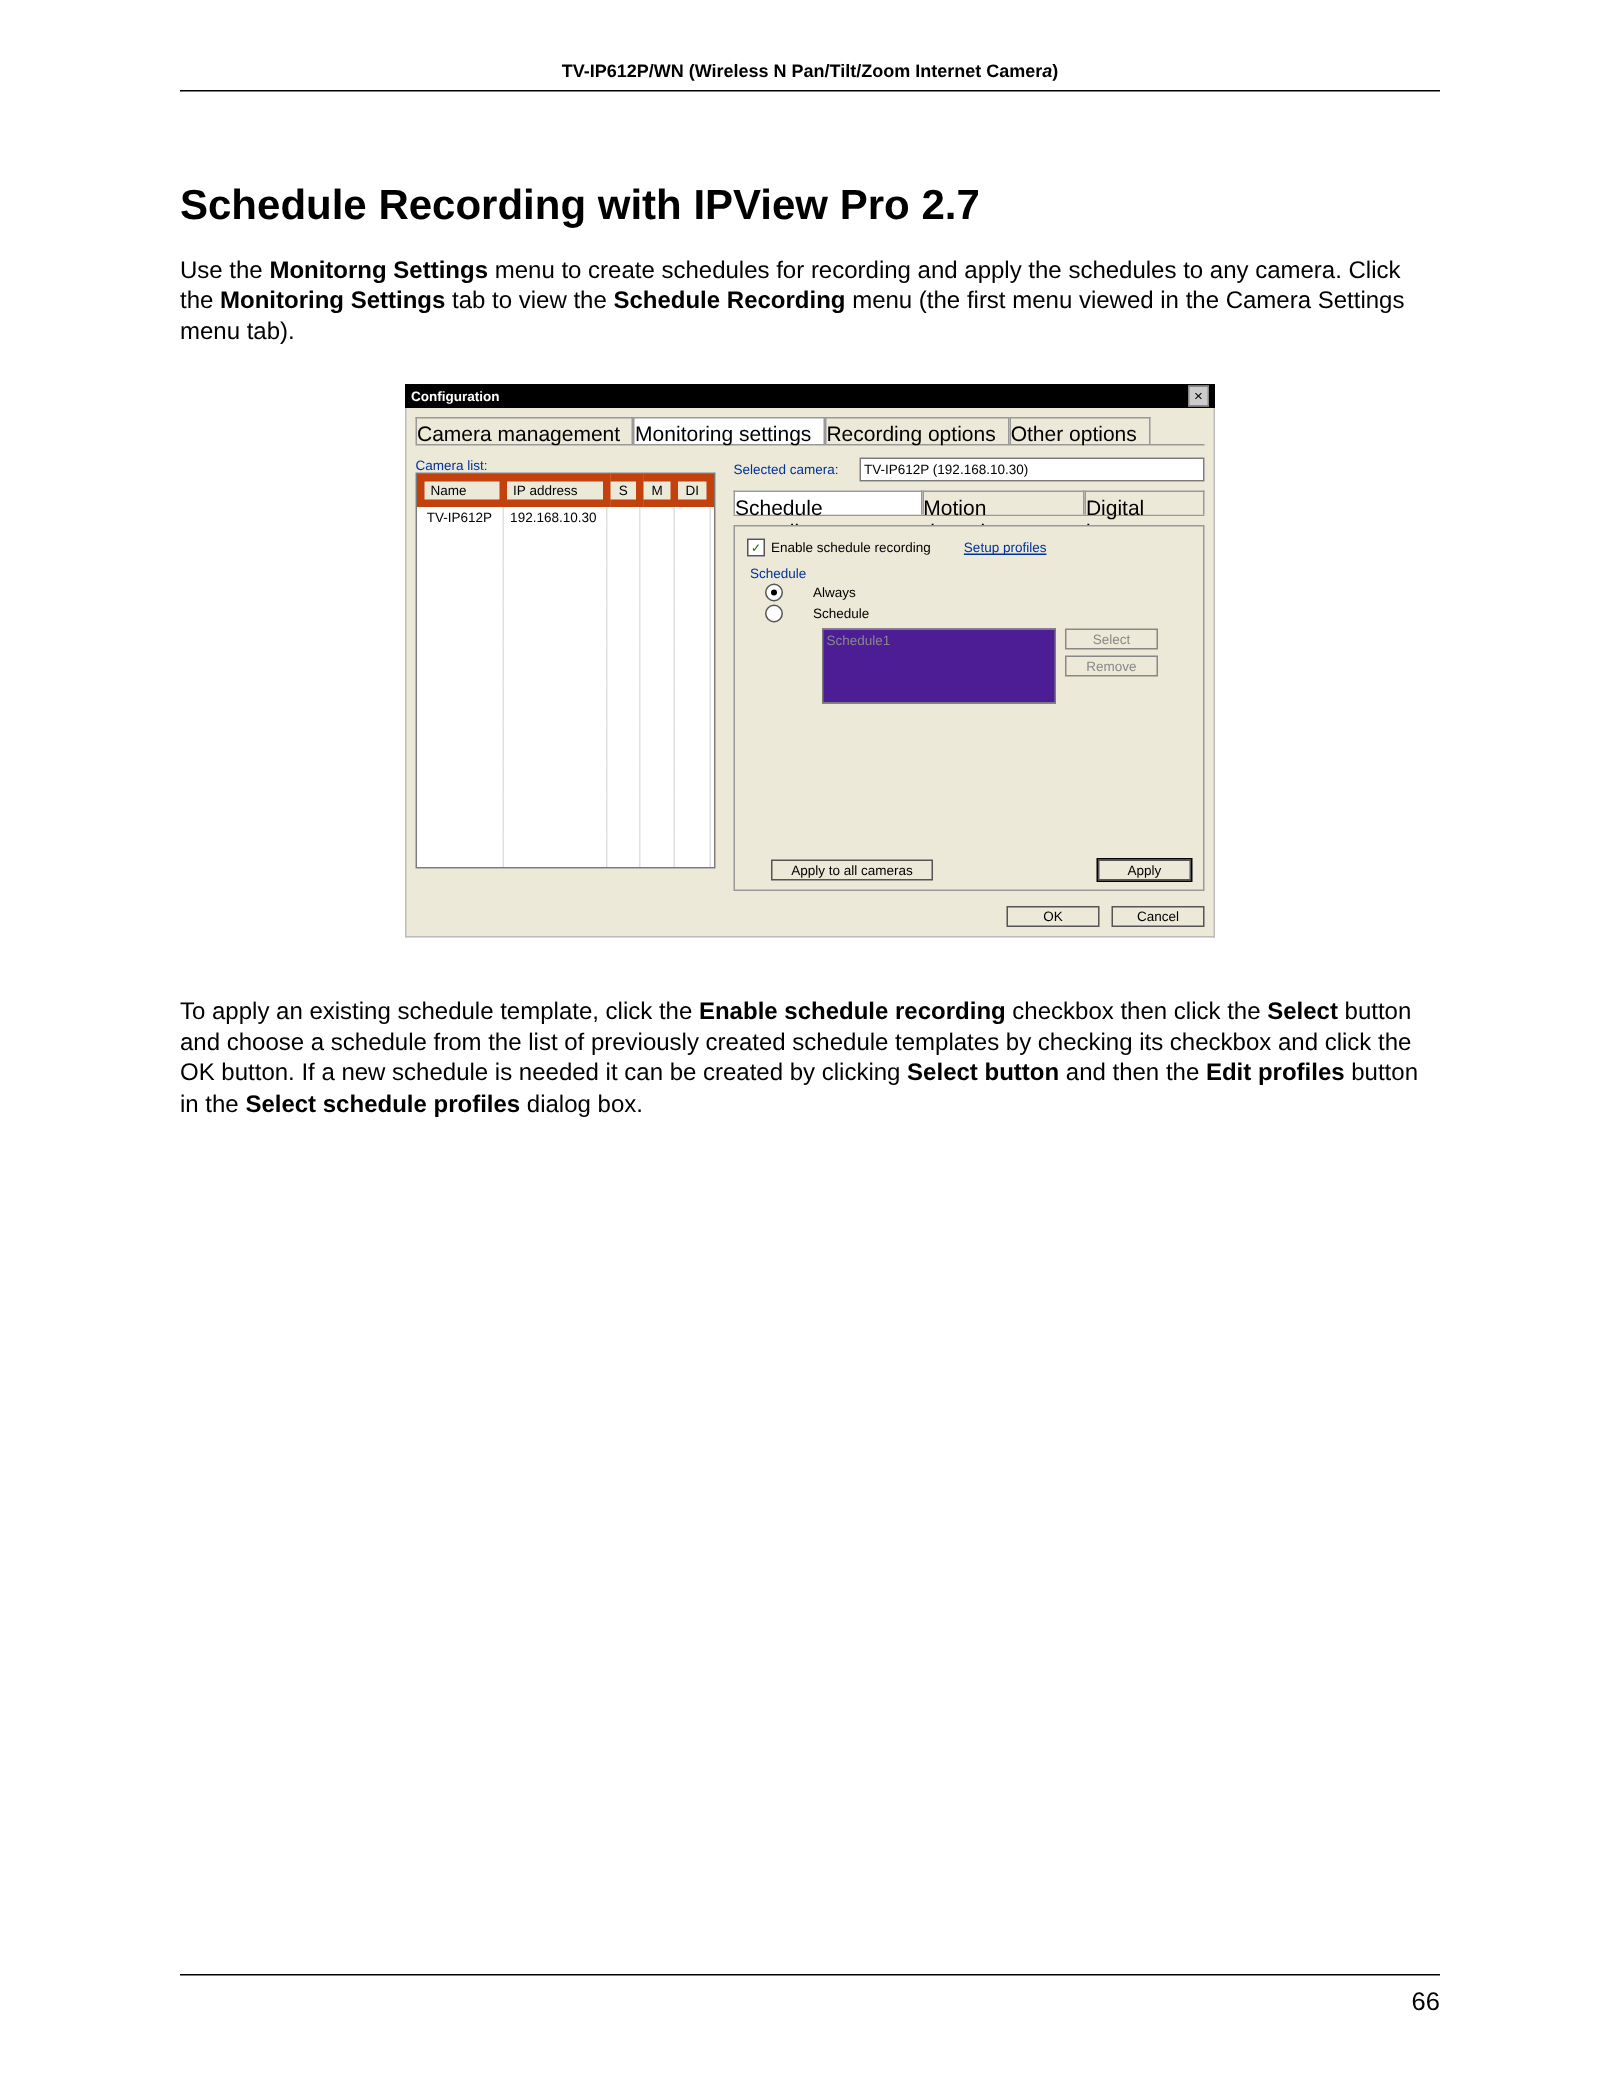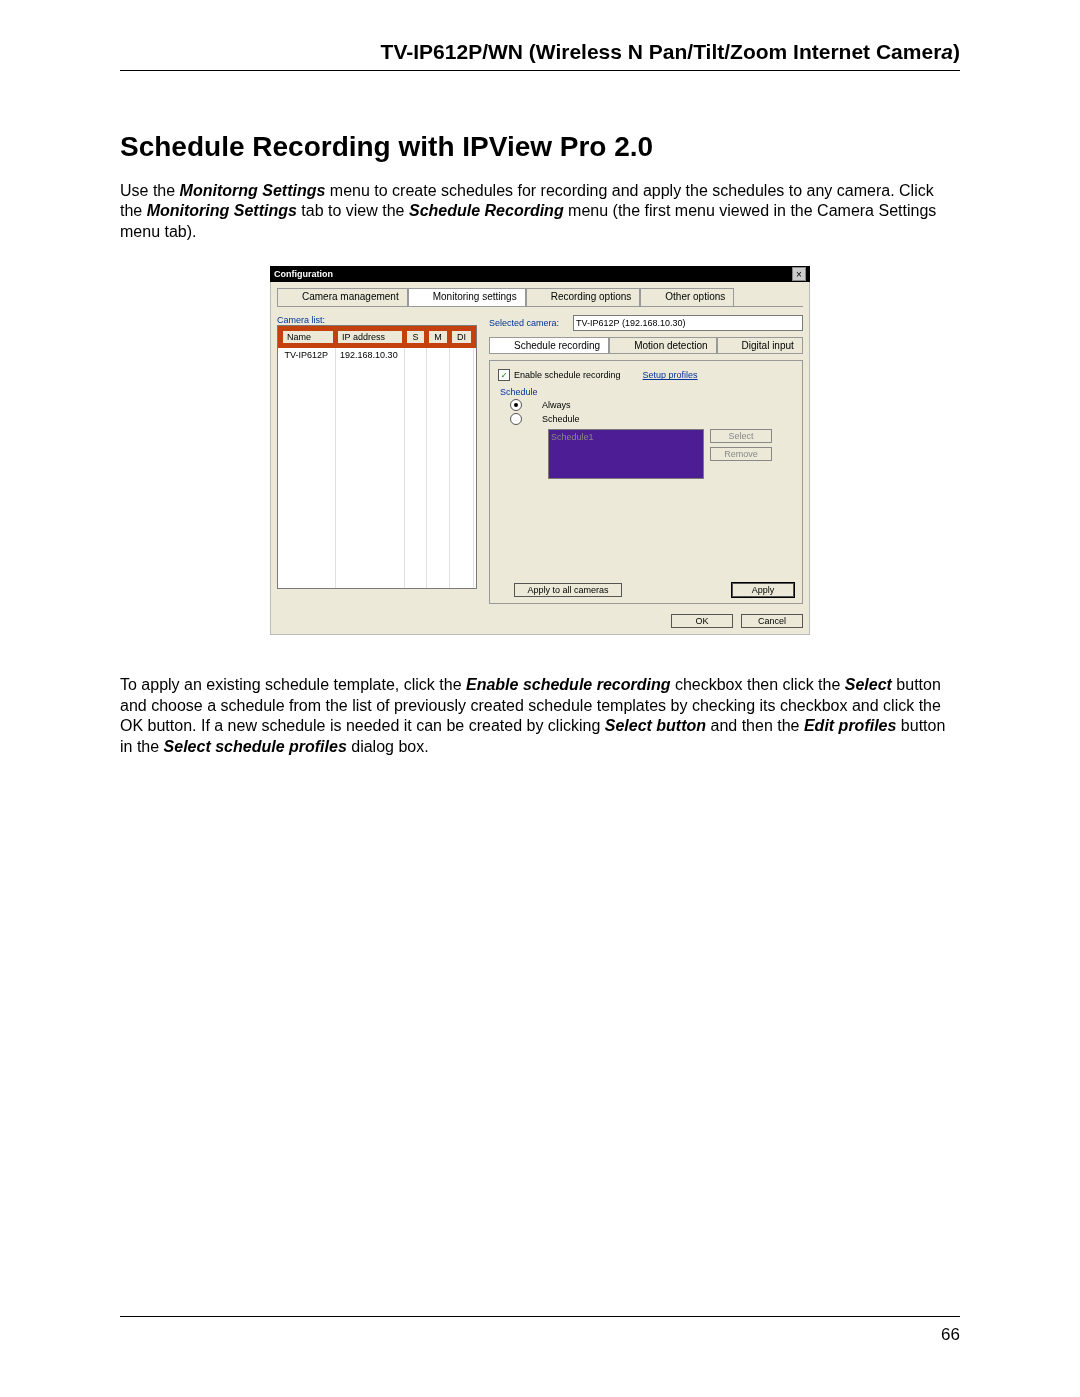--- a/index.html
+++ b/index.html
@@ -1,32 +1,32 @@
 <!DOCTYPE html>
 <html><head>
 <meta charset="utf-8">
 <style>
   html, body { margin:0; padding:0; background:#fff; }
   body { width:1080px; height:1397px; font-family:Arial,Helvetica,sans-serif; color:#000; position:relative; }
   .page { width:840px; margin:0 auto; padding-top:40px; }
-  .header-line { text-align:right; font-size:21px; font-weight:400; }
+  .header-line { text-align:center; font-size:12px; font-weight:400; }
   .header-line b { font-weight:bold; }
   .header-line i { font-style:italic; font-weight:bold; }
   .hr { border:0; border-top:1px solid #000; margin:6px 0 0 0; }
   .sec-title { font-size:28px; font-weight:bold; margin:60px 0 18px 0; }
   .para { font-size:16px; line-height:1.28; margin-bottom:16px; }
-  .para b { font-weight:bold;font-style:italic; }
+  .para b { font-weight:bold; }
 
   .shot { width:540px; margin:24px auto 40px auto; position:relative; font-family:Tahoma,Arial,sans-serif; font-size:9px; color:#000; }
   .titlebar { background:#000; color:#fff; display:flex; align-items:center; height:16px; padding:0 4px; }
   .titlebar .ttl { flex:1; font-weight:bold; font-size:9px; }
   .titlebar .close { width:12px; height:12px; background:#ccc; color:#000; display:flex; align-items:center; justify-content:center; font-size:10px; border:1px solid #888; }
   .winbody { background:#ece9d8; border:1px solid #bbb; border-top:0; padding:6px; }
   .tabbar { display:flex; border-bottom:1px solid #999; height:18px; }
-  .tab { padding:2px 8px 0 24px; border:1px solid #999; border-bottom:0; margin-right:0px; background:#fff; position:relative; font-size:10px; }
+  .tab { padding:2px 8px 0 0; border:1px solid #999; border-bottom:0; margin-right:0px; background:#fff; position:relative; font-size:14px; }
   .tab-inactive { background:#ece9d8; }
   .cols { display:flex; margin-top:8px; gap:12px; }
   .col-left { flex:0 0 200px; }
   .col-right { flex:1; }
   .label-blue { color:#003399; font-size:9px; }
   .sel-row { display:flex; align-items:center; margin-bottom:6px; gap:14px; }
   .txtfield { background:#fff; border:1px solid #7a7a7a; height:14px; font-size:9px; padding:0 2px; display:flex; align-items:center; flex:1; }
   .grid { border:1px solid #7a7a7a; background:#fff; height:262px; overflow:hidden; }
   .grid table { width:100%; border-collapse:collapse; font-size:9px; }
   .grid th { background:#ece9d8; border:5px solid #c2410c; font-weight:normal; padding:1px 4px; text-align:left; }
@@ -57,21 +57,21 @@
 </style>
 </head>
 <body>
 
 <div class="page">
   <div class="header-line">
     <b><span>TV-IP612P/WN (Wireless N Pan/Tilt/Zoom Internet Camer</span><i>a</i><span>)</span></b>
   </div>
   <hr class="hr">
 
-  <div class="sec-title">Schedule Recording with IPView Pro 2.0</div>
+  <div class="sec-title">Schedule Recording with IPView Pro 2.7</div>
 
   <div class="para">
     <span>Use the </span><b>Monitorng Settings</b><span> menu to create schedules for recording and apply the schedules to any camera. Click the </span><b>Monitoring Settings</b><span> tab to view the </span><b>Schedule Recording</b><span> menu (the first menu viewed in the Camera Settings menu tab).</span>
   </div>
 
   <div class="shot">
     <div class="titlebar">
       <span class="ttl">Configuration</span>
       <span class="close">×</span>
     </div>

